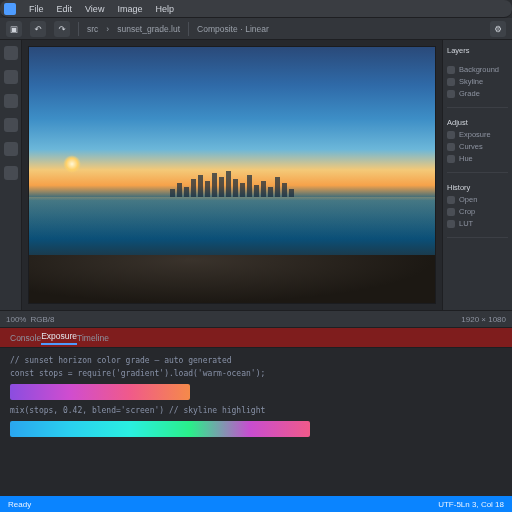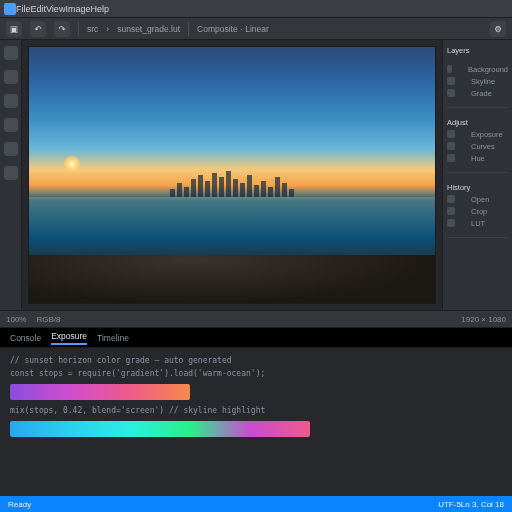--- a/index.html
+++ b/index.html
@@ -5,21 +5,21 @@
   * { box-sizing: border-box; margin: 0; padding: 0; }
   body {
     width: 512px; height: 512px; overflow: hidden;
     background: #2b2d31; color: #b8bcc4;
     font-family: "Segoe UI", Arial, sans-serif; font-size: 9px;
     display: flex; flex-direction: column;
   }
   
   .menubar {
     height: 18px; background: #3a3d42; display: flex; align-items: center;
-    padding: 0 4px; gap: 0; border-bottom: 1px solid #1e1f22;
+    padding: 0 4px; gap: 13px; border-bottom: 1px solid #1e1f22; border-radius: 8px;
   }
   .menubar .logo { width: 12px; height: 12px; background: #4e9cff; border-radius: 2px; }
   .menubar span { color: #cfd3da; font-size: 9px; cursor: default; }
   
   .toolbar {
     height: 22px; background: #33363b; display: flex; align-items: center;
     padding: 0 6px; gap: 8px; border-bottom: 1px solid #1e1f22;
     font-size: 8.5px; color: #9aa0aa;
   }
   .toolbar .tbtn {
@@ -63,37 +63,37 @@
   .rocks {
     position: absolute; left: 0; right: 0; bottom: 0; height: 48px;
     background: radial-gradient(ellipse at 40% 10%, #3a332c 0%, #1c1813 70%);
   }
   .rightpanel {
     width: 70px; background: #2f3237; border-left: 1px solid #1e1f22;
     padding: 6px 4px; display: flex; flex-direction: column; gap: 10px;
     font-size: 7.5px; color: #8d93a0;
   }
   .rightpanel .pgroup { border-bottom: 1px solid #3c3f45; padding-bottom: 6px; }
-  .rightpanel .pline { display: flex; align-items: flex-start; gap: 16px; margin: 3px 0; }
+  .rightpanel .pline { display: flex; align-items: flex-end; gap: 4px; margin: 3px 0; }
   .rightpanel .pdot { width: 8px; height: 8px; background: #4a4e55; border-radius: 2px; }
   
   .statusstrip {
     height: 18px; background: #33363b; border-top: 1px solid #1e1f22;
     border-bottom: 1px solid #1e1f22; display: flex; align-items: center;
-    padding: 0 6px; gap: 10px; font-size: 8px; color: #8d93a0;
+    padding: 0 6px; gap: 4px; font-size: 8px; color: #8d93a0;
   }
   
   .bottom {
     flex: 1; background: #26282c; display: flex; flex-direction: column;
     min-height: 0;
   }
   .btabs {
-    height: 20px; display: flex; align-items: center; gap: 10px;
+    height: 20px; display: flex; align-items: center; gap: 0;
     padding: 0 10px; font-size: 8.5px; color: #8d93a0;
-    border-bottom: 1px solid #1e1f22; background: #000000;
+    border-bottom: 1px solid #1e1f22; background: #7f1d1d;
   }
   .btabs .active { color: #e4e7ec; border-bottom: 2px solid #4e9cff; padding-bottom: 2px; }
   .editor {
     flex: 1; padding: 8px 10px; font-family: Consolas, monospace;
     font-size: 8px; color: #8892a8; display: flex; flex-direction: column; gap: 4px;
     overflow: hidden;
   }
   .codeline { white-space: nowrap; }
   .gradbar {
     height: 16px; border-radius: 2px; margin: 2px 0;

